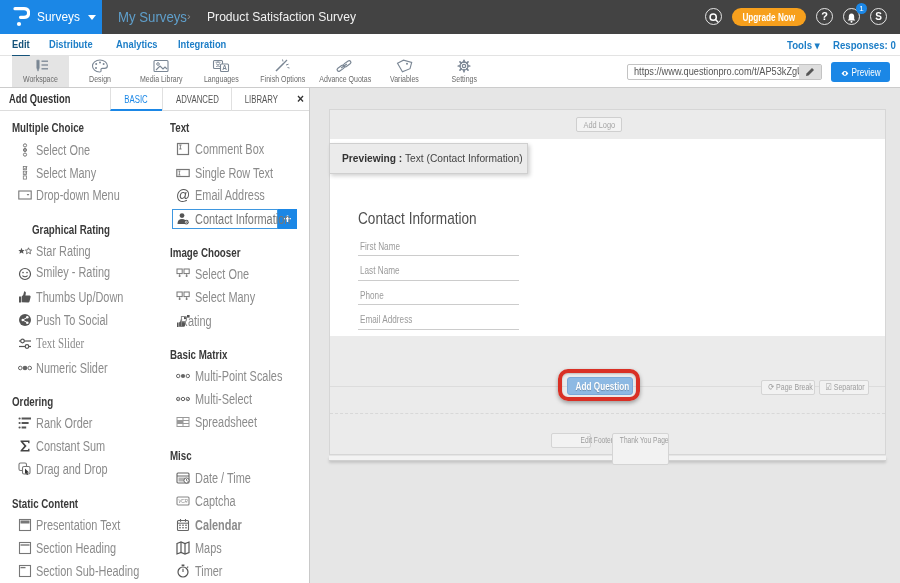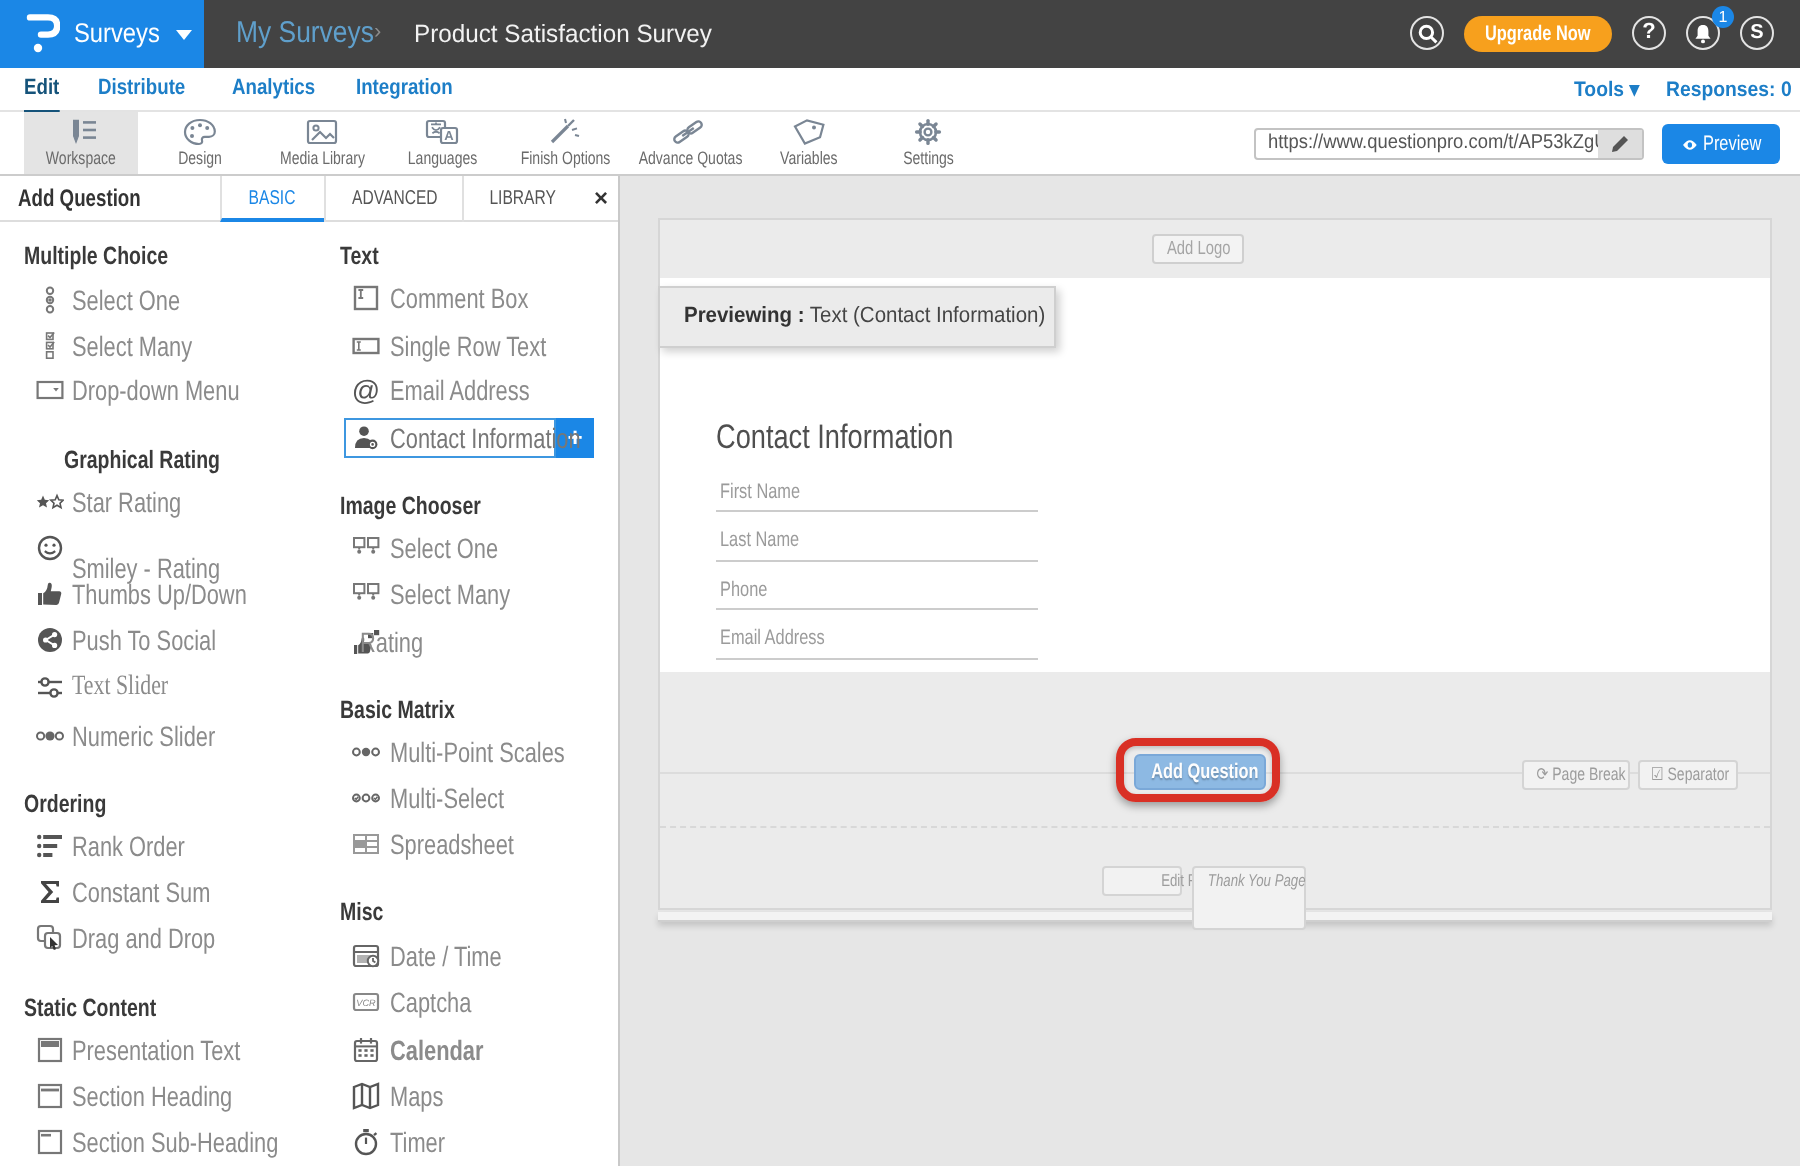--- a/index.html
+++ b/index.html
@@ -66,21 +66,21 @@
 .fline { left:358px; width:161px; height:1px; background:#ccc; }
 #hline1 { left:330px; top:386px; width:555px; height:1px; background:#dcdcdc; }
 #hline2 { left:330px; top:413px; width:555px; height:0; border-top:1px dashed #d8d8d8; }
 #cpfoot { left:329px; top:456px; width:557px; height:5px; background:#f3f3f3; border-bottom:1px solid #cfcfcf; box-shadow:0 2px 3px rgba(0,0,0,.15); }
 #redring { left:558px; top:369px; width:82px; height:32px; border:4px solid #d93025; border-radius:10px; box-shadow:0 2px 4px rgba(0,0,0,.35), inset 0 1px 2px rgba(0,0,0,.2); }
 #aqbtn { left:567px; top:377px; width:66px; height:18px; background:#8db9e3; border:1px solid #7aa8d8; border-radius:3px; color:#fdfdfd; font-size:10.5px; font-weight:bold; text-align:center; line-height:17px; text-shadow:0 1px 1px rgba(0,0,0,.25); }
 .smbtn { background:#f2f2f2; border:1px solid #d4d4d4; border-radius:2px; font-size:9px; color:#9c9c9c; text-align:center; }
 #pbbtn { left:761px; top:380px; width:54px; height:15px; line-height:13px; }
 #sepbtn { left:819px; top:380px; width:50px; height:15px; line-height:13px; }
 #efbtn { left:551px; top:433px; width:40px; height:15px; line-height:13px; font-size:8.5px;padding-left:24px; }
-#typbtn { left:596px; top:433px; width:57px; height:32px; line-height:13px; font-size:8.5px;font-style:italic; }
+#typbtn { left:612px; top:433px; width:57px; height:32px; line-height:13px; font-size:8.5px; }
 </style>
 </head>
 <body>
 
 <div class="abs" id="topbar"></div>
 <div class="abs" id="logoarea"></div>
 <svg class="abs" id="plogo" width="17" height="20" viewBox="0 0 17 20">
   <path d="M2 1.7 L11 1.7 Q15.6 1.7 15.6 6 Q15.6 10.3 11 10.3 L7.5 10.3" fill="none" stroke="#fff" stroke-width="3.2" stroke-linecap="round"></path>
   <circle cx="6" cy="17" r="2.1" fill="#fff"></circle>
 </svg>
@@ -236,21 +236,21 @@
     <path d="M3.5 0.8 L4.4 2.9 L6.6 3.1 L5 4.6 L5.5 6.8 L3.5 5.6 L1.5 6.8 L2 4.6 L0.4 3.1 L2.6 2.9 Z" fill="#555" transform="translate(0,3)"></path>
     <path d="M3.5 0.8 L4.4 2.9 L6.6 3.1 L5 4.6 L5.5 6.8 L3.5 5.6 L1.5 6.8 L2 4.6 L0.4 3.1 L2.6 2.9 Z" fill="none" stroke="#555" stroke-width="0.8" transform="translate(7,3)"></path>
   </svg>
 <div class="abs qitem" style="left:36px;top:243px;"><span class="t">Star Rating</span></div>
 <svg class="qicon" width="14" height="14" viewBox="0 0 14 14" style="left:18px;top:267px;">
     <circle cx="7" cy="7" r="5.5" fill="none" stroke="#555" stroke-width="1.2"></circle>
     <circle cx="5" cy="5.6" r="0.8" fill="#555"></circle>
     <circle cx="9" cy="5.6" r="0.8" fill="#555"></circle>
     <path d="M4.4 8.6 Q7 10.8 9.6 8.6" fill="none" stroke="#555" stroke-width="1.1"></path>
   </svg>
-<div class="abs qitem" style="left:36px;top:276px;"><span class="t">Smiley - Rating</span></div>
+<div class="abs qitem" style="left:36px;top:264px;"><span class="t">Smiley - Rating</span></div>
 <svg class="qicon" width="14" height="14" viewBox="0 0 14 14" style="left:18px;top:290px;">
     <path d="M1 6.5 L3 6.5 L3 12.5 L1 12.5 Z M3.6 12.3 L3.6 6.6 Q5.6 5.6 5.9 2.4 Q6 1.2 7 1.4 Q8.2 1.8 7.8 3.8 L7.4 5.6 L11.6 5.6 Q12.9 5.8 12.6 7 L11.5 11.4 Q11.3 12.4 10.2 12.5 Z" fill="#555"></path>
   </svg>
 <div class="abs qitem" style="left:36px;top:289px;"><span class="t">Thumbs Up/Down</span></div>
 <svg class="qicon" width="14" height="14" viewBox="0 0 14 14" style="left:18px;top:313px;">
     <circle cx="7" cy="7" r="6" fill="#555"></circle>
     <circle cx="9.3" cy="4.3" r="1.3" fill="#fff"></circle>
     <circle cx="4.8" cy="7" r="1.3" fill="#fff"></circle>
     <circle cx="9.3" cy="9.7" r="1.3" fill="#fff"></circle>
     <line x1="4.8" y1="7" x2="9.3" y2="4.3" stroke="#fff" stroke-width="1"></line>

